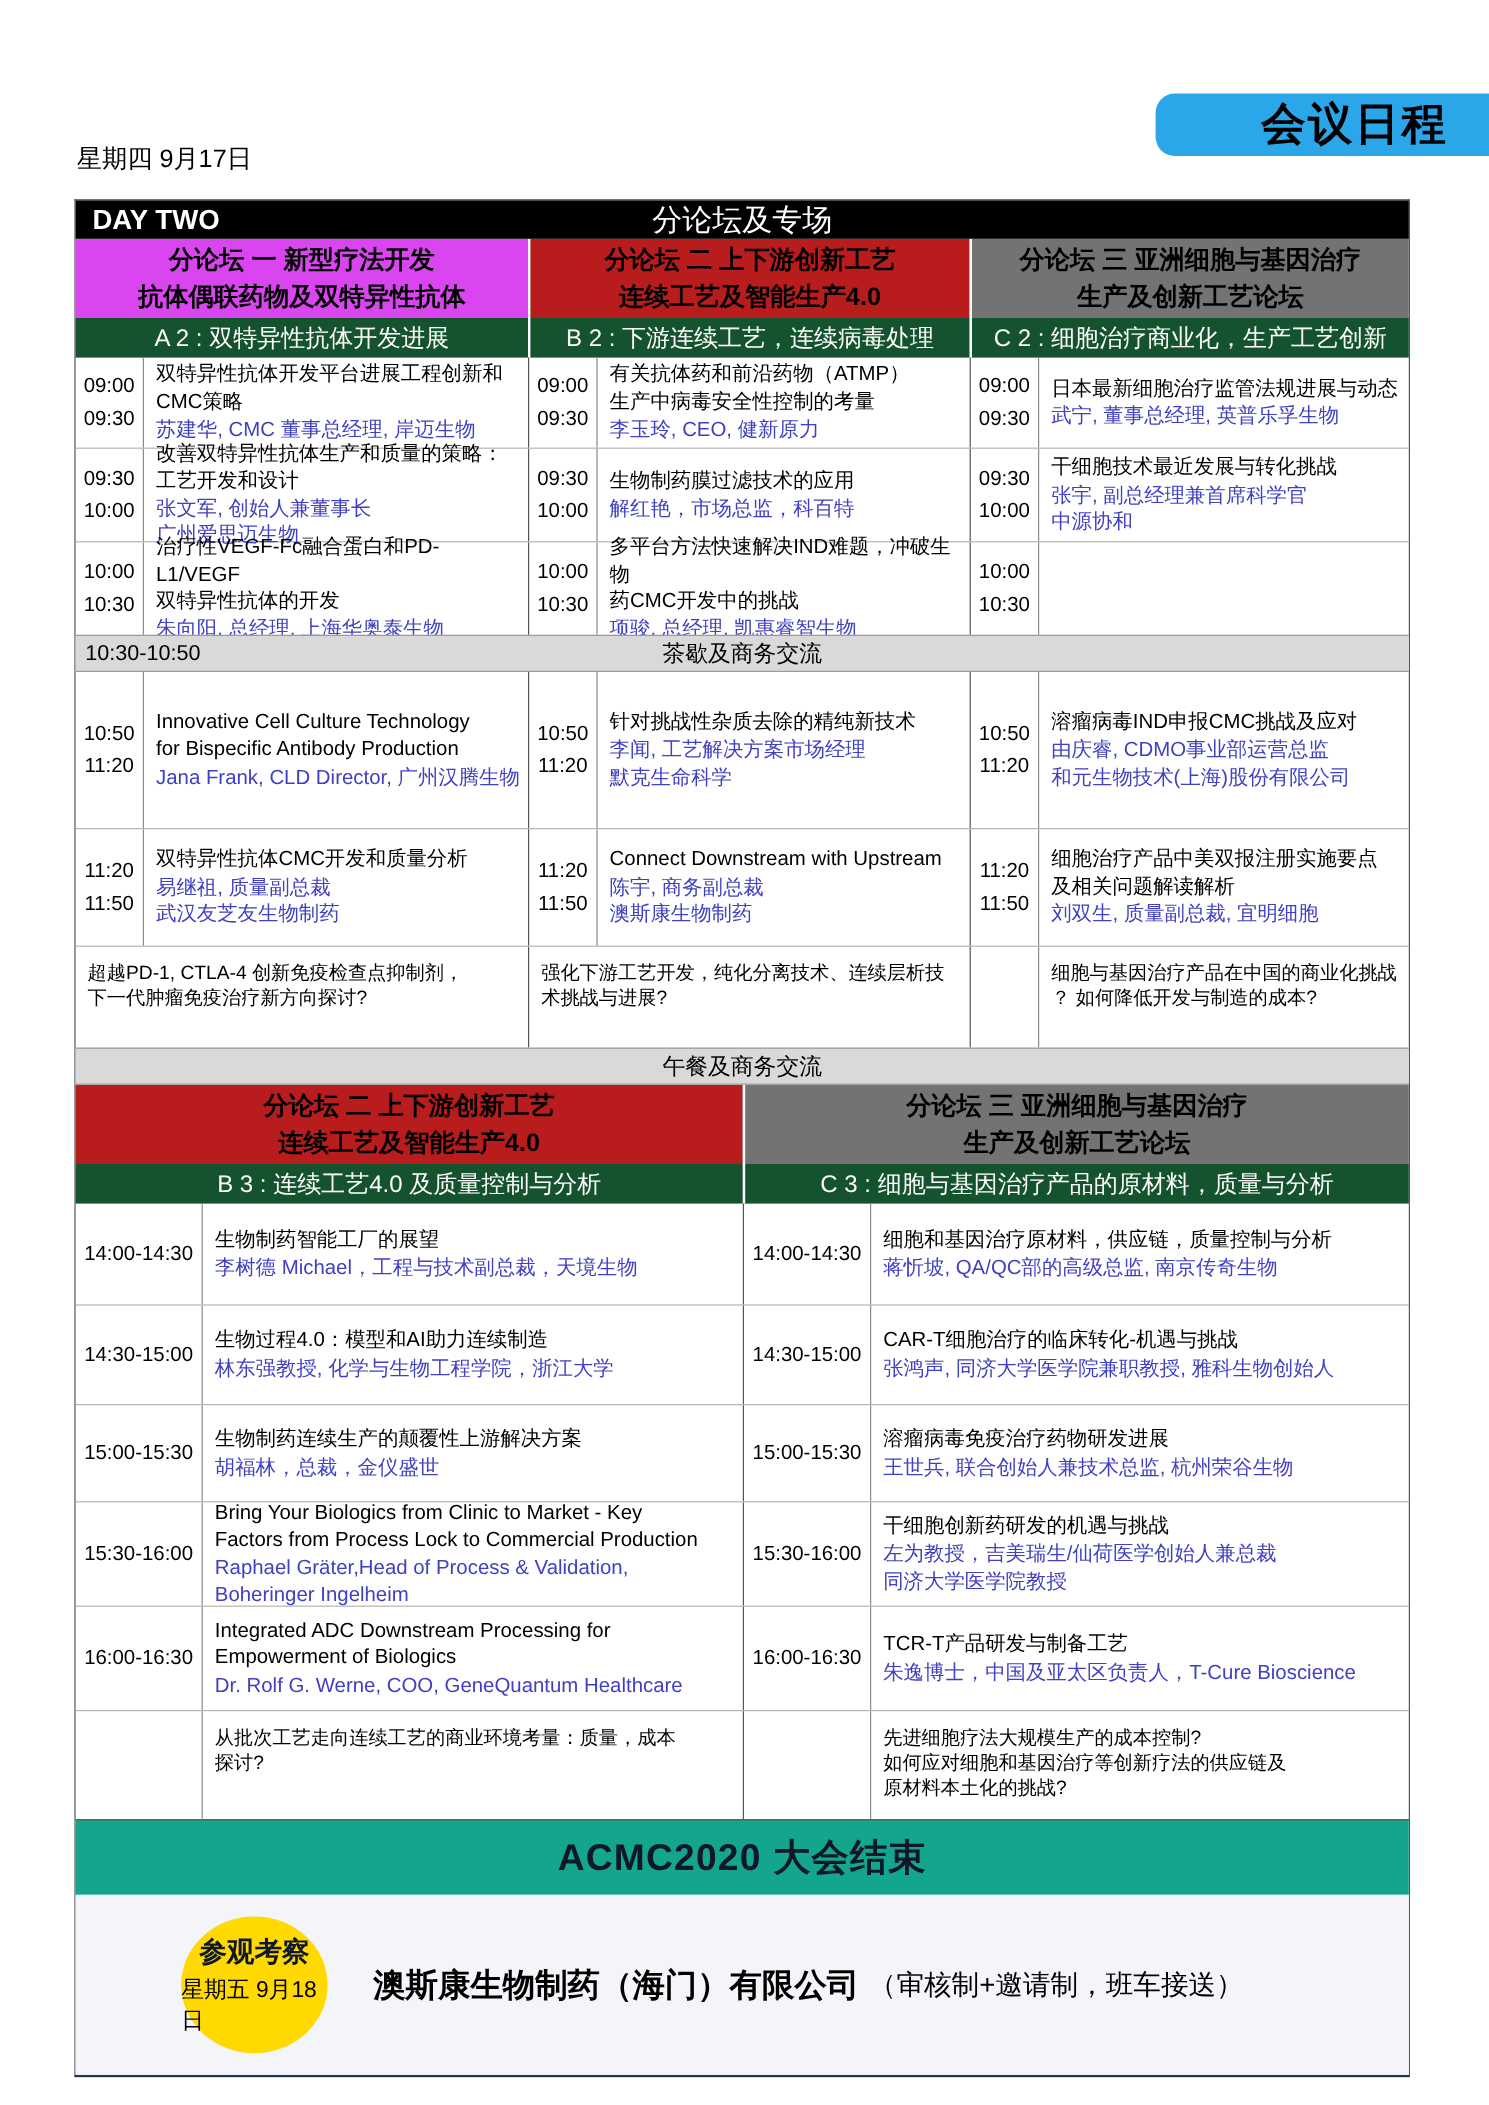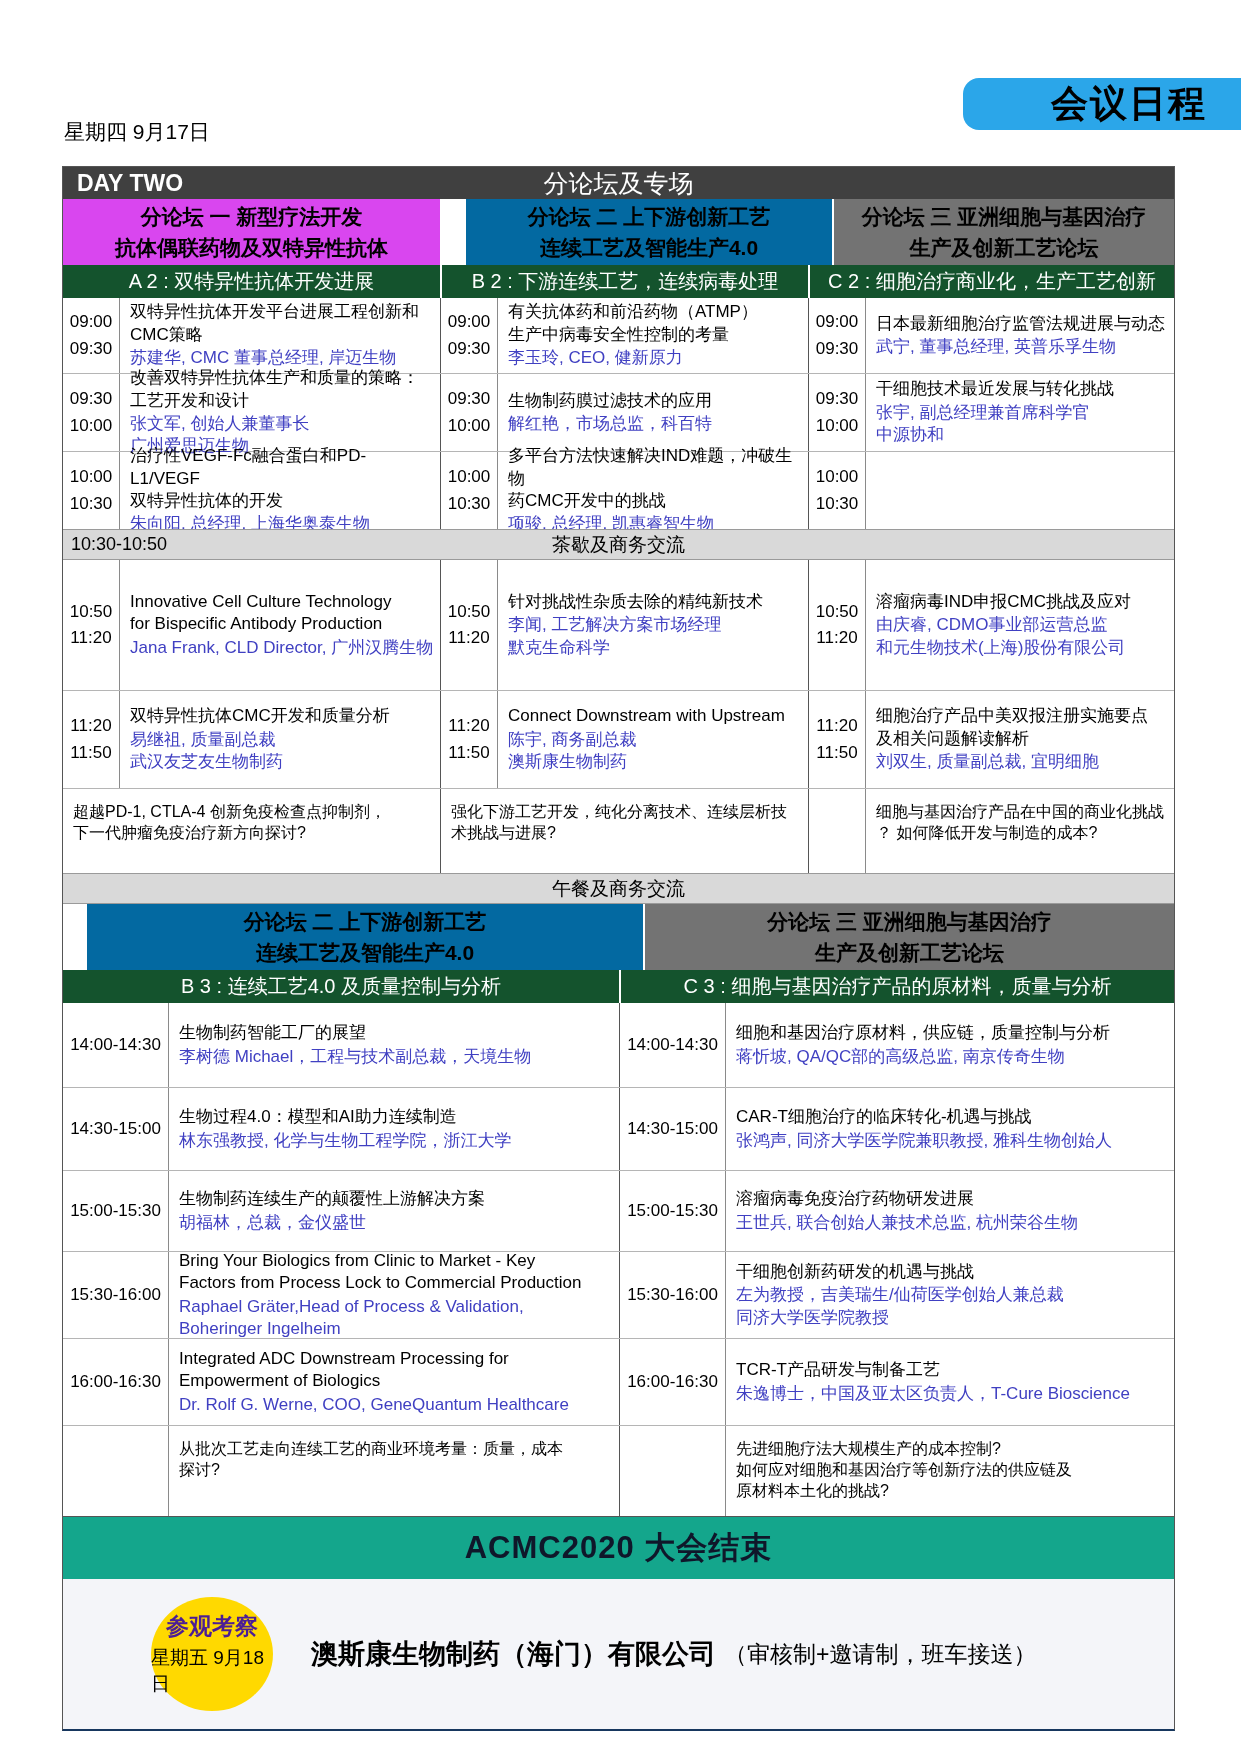--- a/index.html
+++ b/index.html
@@ -12,35 +12,35 @@
   .title-badge{
     position:absolute;left:963px;top:78px;width:268px;height:52px;
     background:#2BA6E9;border-radius:16px;display:flex;align-items:center;justify-content:center;
     font-size:37px;font-weight:bold;letter-spacing:2px;padding-left:32px;
   }
   .schedule{
     position:absolute;left:62px;top:166px;width:1113px;
     border:1px solid #555;border-bottom:2px solid #17375E;box-sizing:border-box;
     background:#fff;
   }
-  .daybar{height:32px;background:#404040;position:relative;display:flex;align-items:center;color:#fff;}
+  .daybar{height:32px;background:#000000;position:relative;display:flex;align-items:center;color:#fff;}
   .daybar .day{font-weight:bold;font-size:23px;padding-left:14px;position:relative;z-index:1;}
   .daybar .sub{position:absolute;left:0;right:0;text-align:center;font-size:25px;}
   .forums,.tracks,.mrow{display:flex;}
   .c1{flex:0 0 377px;box-sizing:border-box;}
   .c2{flex:0 0 368px;box-sizing:border-box;}
   .c3{flex:1;box-sizing:border-box;}
   .h1{flex:0 0 556px;box-sizing:border-box;}
   .h2{flex:1;box-sizing:border-box;}
   .forums{height:66px;}
   .forum{display:flex;flex-direction:column;justify-content:center;text-align:center;
          font-weight:bold;font-size:21px;line-height:1.5;}
   .forum+.forum{border-left:2px solid #fff;}
   .bg-blue{background:#d946ef;}
-  .bg-yellow{background:#0369a1;margin-left:24px;}
+  .bg-yellow{background:#b91c1c;}
   .bg-teal{background:#737373;}
   .tracks{height:33px;}
   .track{background:#14532d;color:#fff;font-size:20px;display:flex;align-items:center;justify-content:center;}
   .track+.track{border-left:2px solid #fff;}
   .mrow{border-top:1px solid #b5b5b5;}
   .mcell{display:flex;box-sizing:border-box;}
   .mcell+.mcell{border-left:1px solid #555;}
   .mtime{flex:0 0 57px;border-right:1px solid #8a8a8a;display:flex;align-items:center;justify-content:center;
          font-size:17px;white-space:pre-line;text-align:center;line-height:1.55;box-sizing:border-box;}
   .ptime{flex:0 0 106px;border-right:1px solid #8a8a8a;display:flex;align-items:center;justify-content:center;
@@ -52,21 +52,21 @@
   .panel-row .mtitle{font-size:16px;}
   .band{height:29px;background:#D9D9D9;border-top:1px solid #9a9a9a;border-bottom:1px solid #9a9a9a;
         position:relative;display:flex;align-items:center;}
   .band .btime{position:absolute;left:8px;font-size:18px;}
   .band .blabel{width:100%;text-align:center;font-size:19px;}
   .banner{height:62px;background:#14A68C;border-top:1px solid #555;display:flex;align-items:center;justify-content:center;
           color:#0f172a;font-weight:bold;font-size:31px;letter-spacing:1px;}
   .visit{height:150px;background:#F4F5F9;display:flex;align-items:center;}
   .vcircle{width:122px;height:114px;border-radius:50%;background:#FFD900;margin-left:88px;
            display:flex;flex-direction:column;align-items:center;justify-content:center;flex:0 0 auto;}
-  .vtitle{color:#4c1d95;font-weight:bold;font-size:23px;}
+  .vtitle{color:#0f172a;font-weight:bold;font-size:23px;}
   .vdate{font-size:19px;margin-top:3px;}
   .vcompany{font-size:27px;font-weight:bold;margin-left:38px;}
   .vnote{font-size:23px;margin-left:8px;}
 </style>
 </head>
 <body>
 
 <div class="date-label">星期四 9月17日</div>
 <div class="title-badge">会议日程</div>
 

